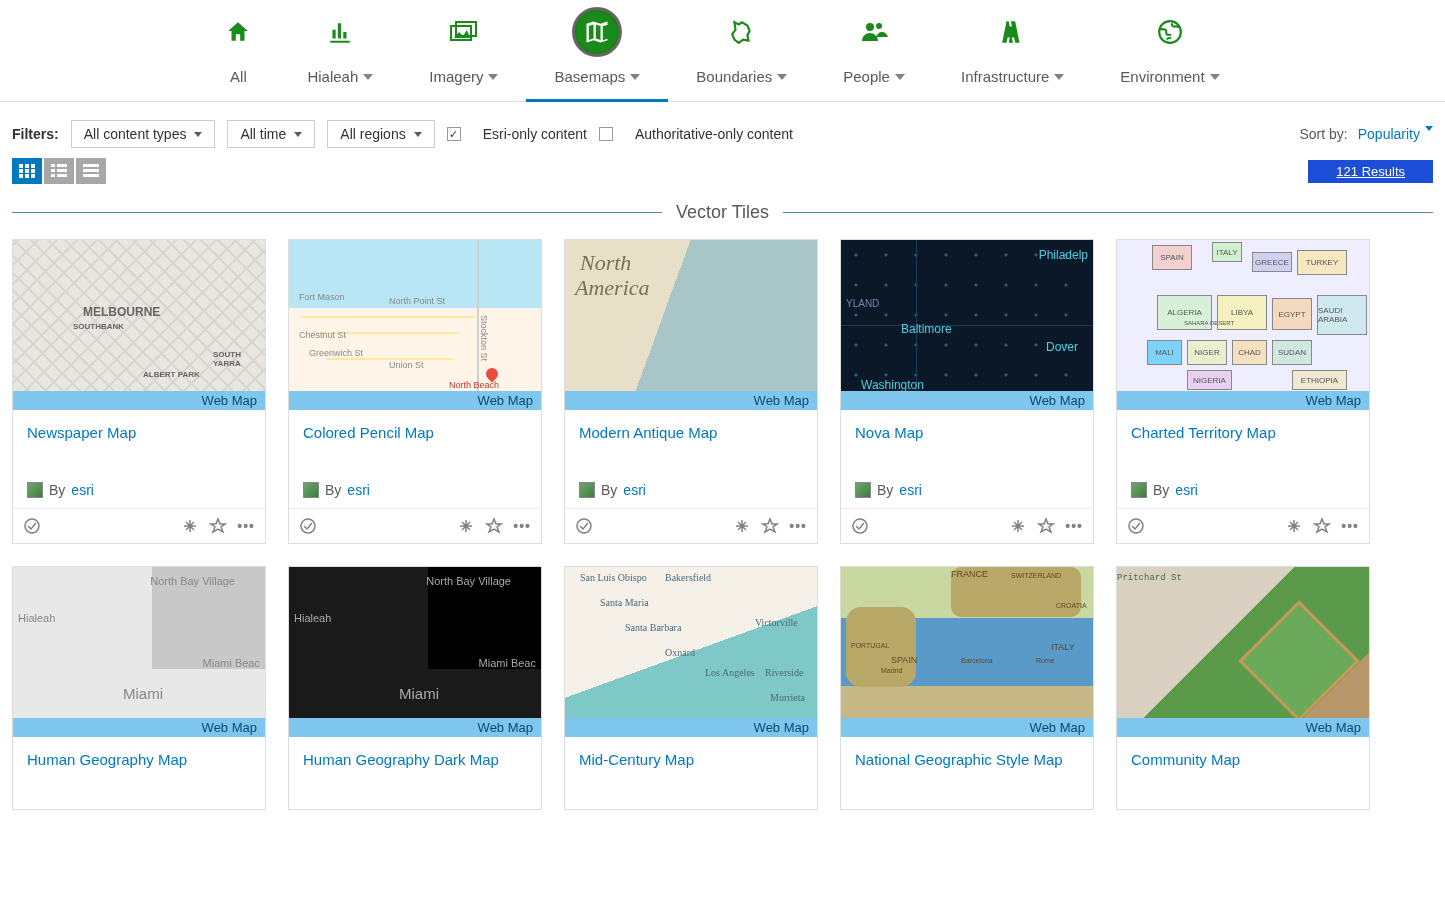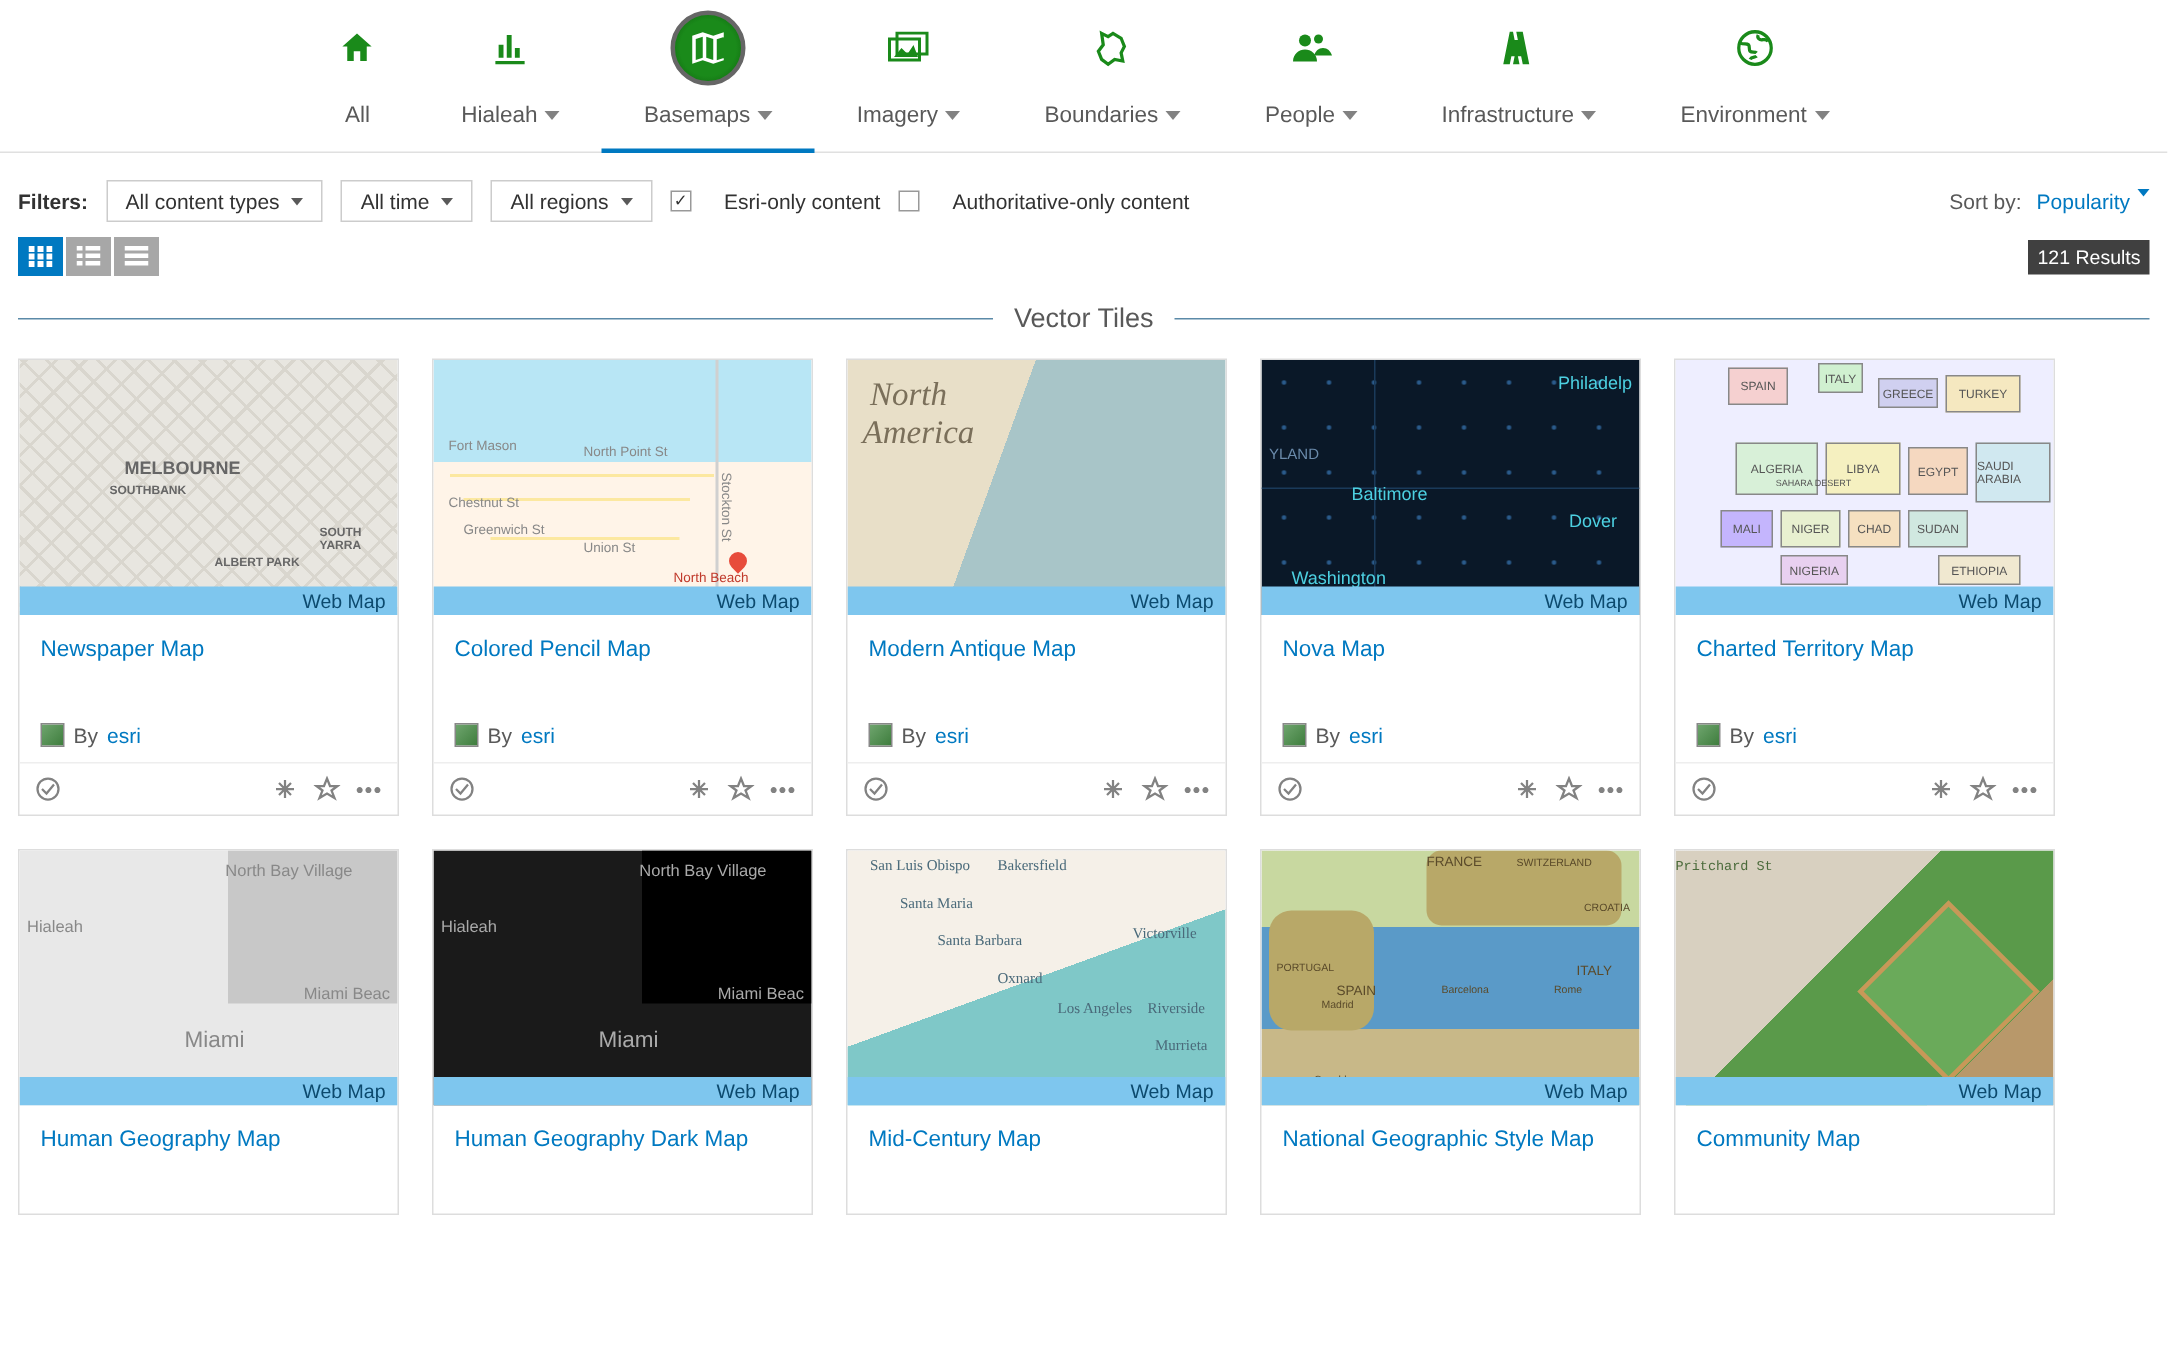--- a/index.html
+++ b/index.html
@@ -115,24 +115,25 @@
 .view-btn {
   width: 30px; height: 26px;
   background: #a7a7a7;
   display: flex; align-items: center; justify-content: center;
   cursor: pointer;
 }
 .view-btn.active { background: #0079c1; }
 .view-btn svg { fill: #fff; }
 .results-badge {
   margin-left: auto;
-  background: #404040;
+  background: #1d4ed8;
   color: #fff;
-  padding: 4px 6px;
+  padding: 4px 28px;
   font-size: 13px;
+  text-decoration: underline;
 }
 .section-title {
   display: flex;
   align-items: center;
   margin: 10px 12px 16px 12px;
 }
 .section-title .line {
   flex: 1;
   height: 1px;
   background: #5b8aa8;
@@ -270,43 +271,43 @@
     <div class="icon-wrap">
       <svg width="26" height="26" viewBox="0 0 24 24">
           <path d="M3 20h18v2H3zM5 10h3v8H5zM10 4h3v14h-3zM15 12h3v6h-3z"></path>
         </svg>
     </div>
     <div class="nav-label">
         <span>Hialeah</span>
         <span class="caret-down"></span>
       </div>
   </div>
-  <div class="nav-item active">
-    <div class="icon-wrap">
-      <div class="active-circle">
-        <svg width="28" height="28" viewBox="0 0 24 24">
-            <path d="M9 3L3 5v16l6-2 6 2 6-2V3l-6 2-6-2zm0 2.5v12l-4 1.3V6.8l4-1.3zm2 0l4 1.3v12l-4-1.3v-12zm10 .2v12l-4 1.3v-12l4-1.3z"></path>
-          </svg>
-      </div>
-    </div>
-    <div class="nav-label">
-        <span>Basemaps</span>
-        <span class="caret-down"></span>
-      </div>
-  </div>
   <div class="nav-item">
     <div class="icon-wrap">
       <svg width="28" height="22" viewBox="0 0 28 22">
           <rect x="1" y="5" width="20" height="14" fill="none" stroke="#1a8a1a" stroke-width="2"></rect>
           <rect x="6" y="1" width="20" height="14" fill="none" stroke="#1a8a1a" stroke-width="2"></rect>
           <polygon points="4,17 9,11 13,15 17,9 20,17"></polygon>
         </svg>
     </div>
     <div class="nav-label">
         <span>Imagery</span>
+        <span class="caret-down"></span>
+      </div>
+  </div>
+  <div class="nav-item active">
+    <div class="icon-wrap">
+      <div class="active-circle">
+        <svg width="28" height="28" viewBox="0 0 24 24">
+            <path d="M9 3L3 5v16l6-2 6 2 6-2V3l-6 2-6-2zm0 2.5v12l-4 1.3V6.8l4-1.3zm2 0l4 1.3v12l-4-1.3v-12zm10 .2v12l-4 1.3v-12l4-1.3z"></path>
+          </svg>
+      </div>
+    </div>
+    <div class="nav-label">
+        <span>Basemaps</span>
         <span class="caret-down"></span>
       </div>
   </div>
   <div class="nav-item">
     <div class="icon-wrap">
       <svg width="26" height="26" viewBox="0 0 24 24">
           <path d="M5 3l4 2 3-2 5 3 2 5-2 4 1 5-5-1-4 3-4-3-2-5 3-4-1-7z" fill="none" stroke="#1a8a1a" stroke-width="2"></path>
         </svg>
     </div>
     <div class="nav-label">
@@ -599,21 +600,21 @@
     <div class="thumb">
       <div class="thumb-inner t-charted">
         <div class="country" style="left:35px;top:5px;width:40px;height:25px;background:#f5d0d0;">SPAIN</div>
         <div class="country" style="left:95px;top:2px;width:30px;height:20px;background:#d0f0d0;">ITALY</div>
         <div class="country" style="left:135px;top:12px;width:40px;height:20px;background:#d0d0f0;">GREECE</div>
         <div class="country" style="left:180px;top:10px;width:50px;height:25px;background:#f5e8c0;">TURKEY</div>
         <div class="country" style="left:40px;top:55px;width:55px;height:35px;background:#d8f0d8;">ALGERIA</div>
         <div class="country" style="left:100px;top:55px;width:50px;height:35px;background:#f5f0c0;">LIBYA</div>
         <div class="country" style="left:155px;top:58px;width:40px;height:32px;background:#f5d8c0;">EGYPT</div>
         <div class="country" style="left:200px;top:55px;width:50px;height:40px;background:#d0e8f0;">SAUDI ARABIA</div>
-        <div class="country" style="left:30px;top:100px;width:35px;height:25px;background:#c4b5fd;">MALI</div>
+        <div class="country" style="left:30px;top:100px;width:35px;height:25px;background:#7dd3fc;">MALI</div>
         <div class="country" style="left:70px;top:100px;width:40px;height:25px;background:#e8f0d0;">NIGER</div>
         <div class="country" style="left:115px;top:100px;width:35px;height:25px;background:#f5e0c0;">CHAD</div>
         <div class="country" style="left:155px;top:100px;width:40px;height:25px;background:#d0e8e0;">SUDAN</div>
         <div class="country" style="left:70px;top:130px;width:45px;height:20px;background:#e8d0f0;">NIGERIA</div>
         <div class="country" style="left:175px;top:130px;width:55px;height:20px;background:#f0e8d0;">ETHIOPIA</div>
         <div class="country" style="left:62px;top:78px;width:60px;height:10px;background:transparent;border:none;font-size:6px;">SAHARA DESERT</div>
       </div>
       <div class="type-tag">Web Map</div>
     </div>
     <div class="card-body">

